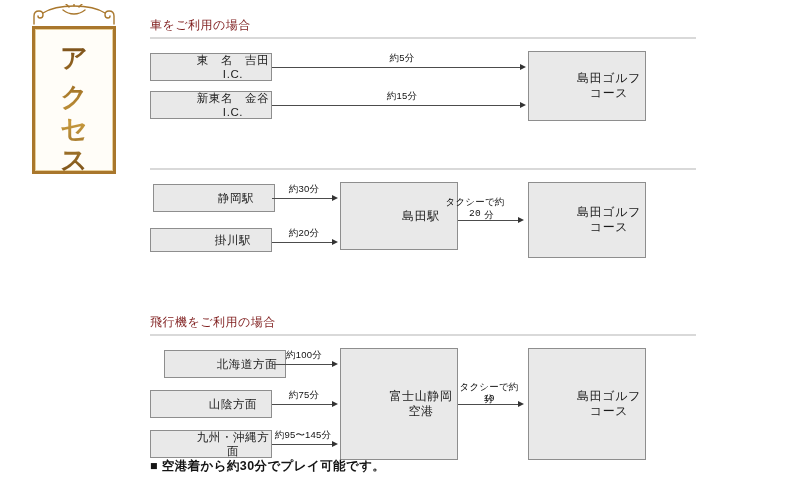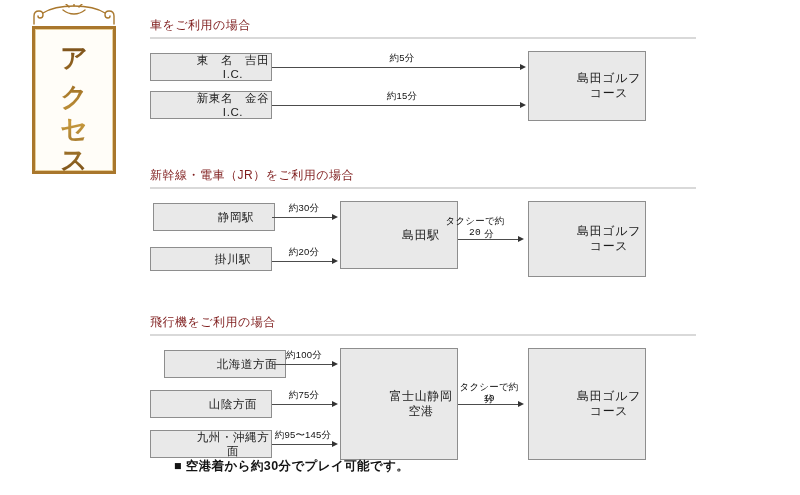--- a/index.html
+++ b/index.html
@@ -57,21 +57,21 @@
   }
   .edge-label{
     position:absolute;font-size:9.5px;color:#111111;
     text-align:center;line-height:1.15;letter-spacing:.2px;white-space:nowrap;
   }
   .edge-label.wrap{white-space:normal;}
 
   
   .note{
     position:absolute;left:150px;font-size:12.5px;font-weight:700;
-    color:#141414;letter-spacing:.4px;white-space:nowrap;margin-left:24px;
+    color:#141414;letter-spacing:.4px;white-space:nowrap;
   }
 </style>
 </head>
 <body>
 
 <div id="plaque">
   <svg class="orn" viewBox="0 0 84 22">
     <g fill="none" stroke="#a9772c" stroke-width="1.4" stroke-linecap="round">
       <path d="M2 20 L2 12 Q2 7 7 7 Q11 7 11 11 Q11 14 8 14 Q6 14 6 12"></path>
       <path d="M82 20 L82 12 Q82 7 77 7 Q73 7 73 11 Q73 14 76 14 Q78 14 78 12"></path>
@@ -100,21 +100,20 @@
 
     <div class="line" style="left:122px;top:54px;width:250px;"></div>
     <div class="arrow" style="left:370px;top:50.5px;"></div>
     <div class="edge-label" style="left:222px;top:40px;width:60px;">約15分</div>
 
     <div class="box big" style="left:378px;top:0px;width:118px;height:70px;">島田ゴルフコース</div>
   </div>
 </div>
 
 <div class="section" id="sec-train" style="top:168px;">
-  <div class="sec-head">新幹線・電車（JR）をご利用の場合</div>
   <div class="sec-rule"></div>
   <div class="diagram" style="height:92px;">
 
     <div class="box" style="left:3px;top:2px;width:122px;height:28px;">静岡駅</div>
     <div class="box" style="left:0px;top:46px;width:122px;height:24px;">掛川駅</div>
 
     <div class="line" style="left:122px;top:16px;width:61px;"></div>
     <div class="arrow" style="left:182px;top:12.5px;"></div>
     <div class="edge-label" style="left:127px;top:2px;width:54px;">約30分</div>
 

